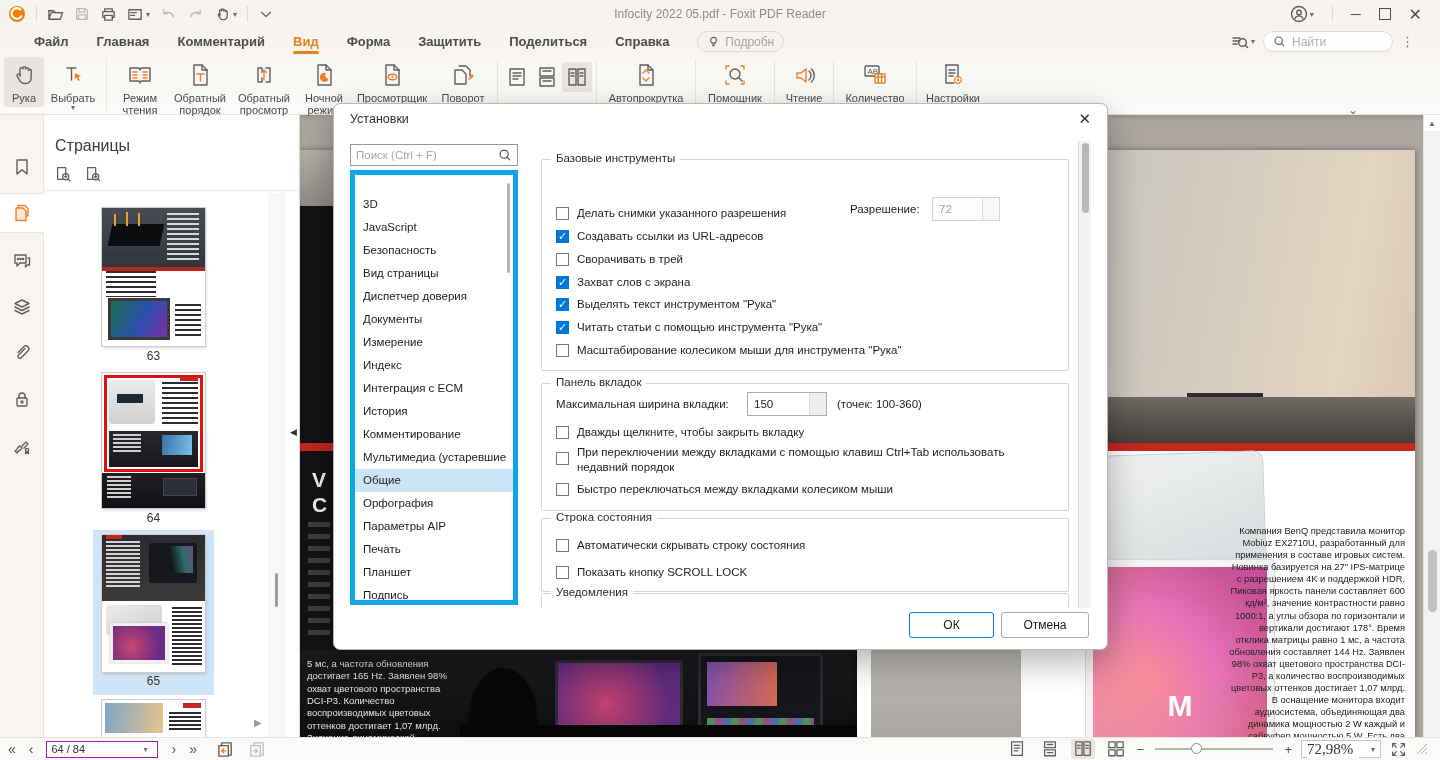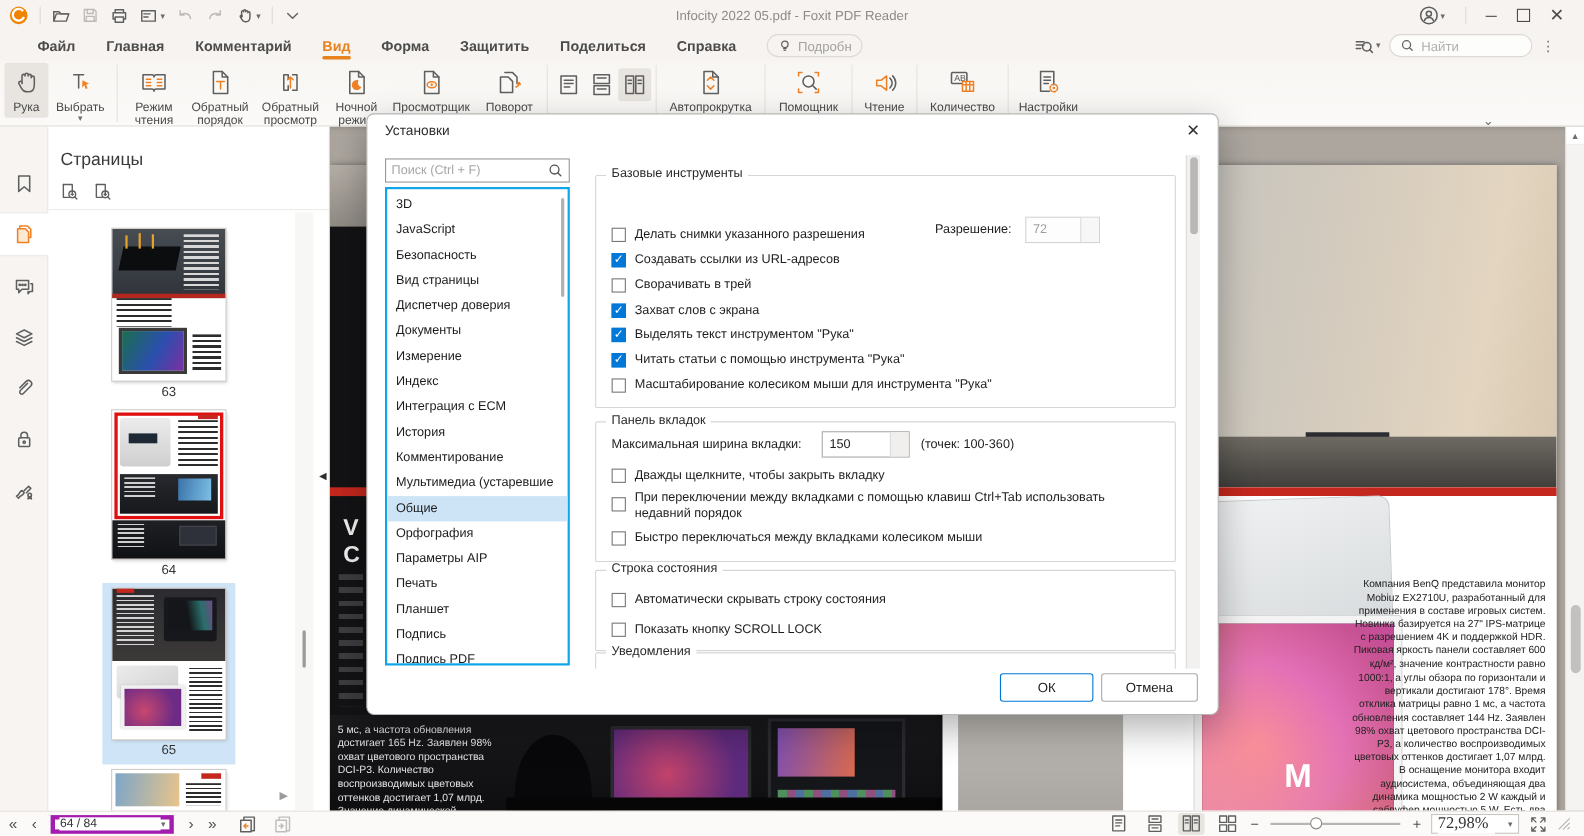--- a/index.html
+++ b/index.html
@@ -91,40 +91,40 @@
   .mfront .mletter{position:absolute;left:50%;bottom:28px;transform:translateX(-50%);color:#fff;font-weight:bold;font-size:30px}
   .mgray{position:absolute;left:14px;top:168px;width:150px;height:130px;background:linear-gradient(#c3c0bb,#a7a49f);border-radius:8px 8px 0 0}
   .vscroll{position:absolute;right:0;top:0;bottom:0;width:17px;background:#f4f3f2;border-left:1px solid #e6e4e2}
   .vscroll .up{height:17px;display:flex;align-items:center;justify-content:center;color:#6e6e6e;font-size:8px;background:#fff;border-bottom:1px solid #eee}
   .vscroll .vthumb{position:absolute;left:4px;top:435px;width:9px;height:62px;border-radius:5px;background:#c2c1bf}
 
   
   .status{position:absolute;left:0;right:0;bottom:0;height:23px;background:#fbfaf8;border-top:1px solid #e6e2de;display:flex;align-items:center;padding:0 8px;z-index:6;color:#555}
   .st-left{display:flex;align-items:center;gap:13px}
   .nav-g{font-size:14px;color:#4e4e4e}
-  .page-box{display:flex;align-items:center;border:4px solid #a21caf;background:#fff;height:17px;width:112px;padding:0 4px}
+  .page-box{display:flex;align-items:center;border:1px solid #a21caf;background:#fff;height:17px;width:112px;padding:0 4px}
   .page-box input{border:none;outline:none;width:92px;font-size:11px;color:#333;font-family:"Liberation Sans",sans-serif}
   .st-right{margin-left:auto;display:flex;align-items:center;gap:9px;padding-right:4px}
   .lay-ic{width:24px;height:20px;display:flex;align-items:center;justify-content:center;border-radius:3px}
   .lay-ic.active{background:#e8e4e0}
   .zoom-track{width:118px;height:2px;background:#b8b4b0;position:relative;margin:0 2px}
   .zoom-knob{position:absolute;left:36px;top:-5px;width:11px;height:11px;border-radius:50%;background:#fff;border:1px solid #8f8c88}
   .zoom-box{display:flex;align-items:center;border:1px solid #c9c6c2;background:#fff;height:18px;width:80px;padding:0 5px;justify-content:space-between}
   .zoom-box input{border:none;outline:none;width:52px;font-size:15px;color:#333;font-family:Liberation Serif, serif}
   .pm{font-size:13px;color:#4e4e4e}
   .grip{width:12px;height:12px}
 
   
   .dlg{position:absolute;left:333px;top:103px;width:775px;height:547px;background:#fff;border:1px solid #b8b6b4;border-radius:7px;box-shadow:0 12px 34px rgba(0,0,0,.3);z-index:50}
   .dlg-title{position:absolute;left:16px;top:8px;font-size:12.5px;color:#2f2f2f}
   .dlg-close{position:absolute;right:16px;top:6px;font-size:15px;color:#333}
   .dlg-search{position:absolute;left:16px;top:40px;width:168px;height:22px;border:1px solid #979797;display:flex;align-items:center;padding:0 5px}
   .dlg-search input{border:none;outline:none;flex:1;font-size:11.5px;color:#444;font-family:"Liberation Sans",sans-serif;min-width:0}
   .dlg-search input::placeholder{color:#a7a7a7}
-  .dlg-list{position:absolute;left:16px;top:66px;width:168px;height:435px;border:2px solid #0ea5e9;overflow:hidden;padding-top:3px}
+  .dlg-list{position:absolute;left:16px;top:66px;width:168px;height:435px;border:5px solid #0ea5e9;overflow:hidden;padding-top:18px}
   .cat{height:23px;line-height:23px;padding-left:8px;font-size:11.5px;color:#1c1c1c;white-space:nowrap}
   .cat.sel{background:#cde4f7}
   .lthumb{position:absolute;right:3px;top:8px;width:3px;height:90px;background:#b3b3b3;border-radius:2px}
   .dlg-content{position:absolute;left:199px;top:37px;width:558px;height:467px;overflow:hidden}
   .cscroll{position:absolute;right:0;top:0;bottom:0;width:13px;background:#f2f1f0;border-left:1px solid #ddd}
   .cscroll .cthumb{position:absolute;left:3px;top:2px;width:7px;height:70px;background:#b9b8b7;border-radius:4px}
   .grp{position:absolute;left:8px;width:528px;border:1px solid #d7d6d5;border-radius:2px}
   .legend{position:absolute;left:9px;top:-8px;background:#fff;padding:0 5px;font-size:11.5px;color:#2a2a2a}
   .crow{position:absolute;left:14px;display:flex;gap:8px;align-items:flex-start;font-size:11.5px;color:#1e1e1e;line-height:1.3}
   .chk{flex:none;width:13px;height:13px;border:1px solid #777;background:#fff;position:relative;margin-top:1px}

